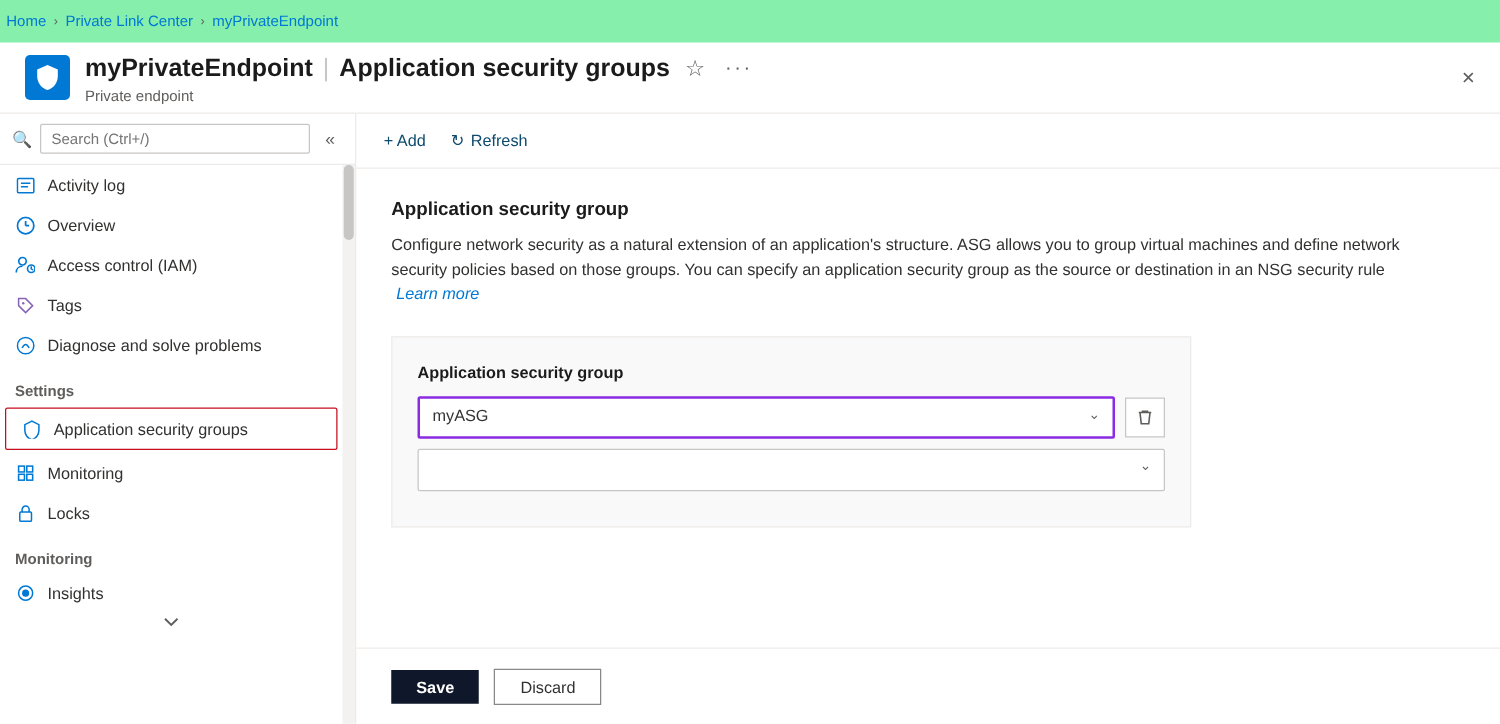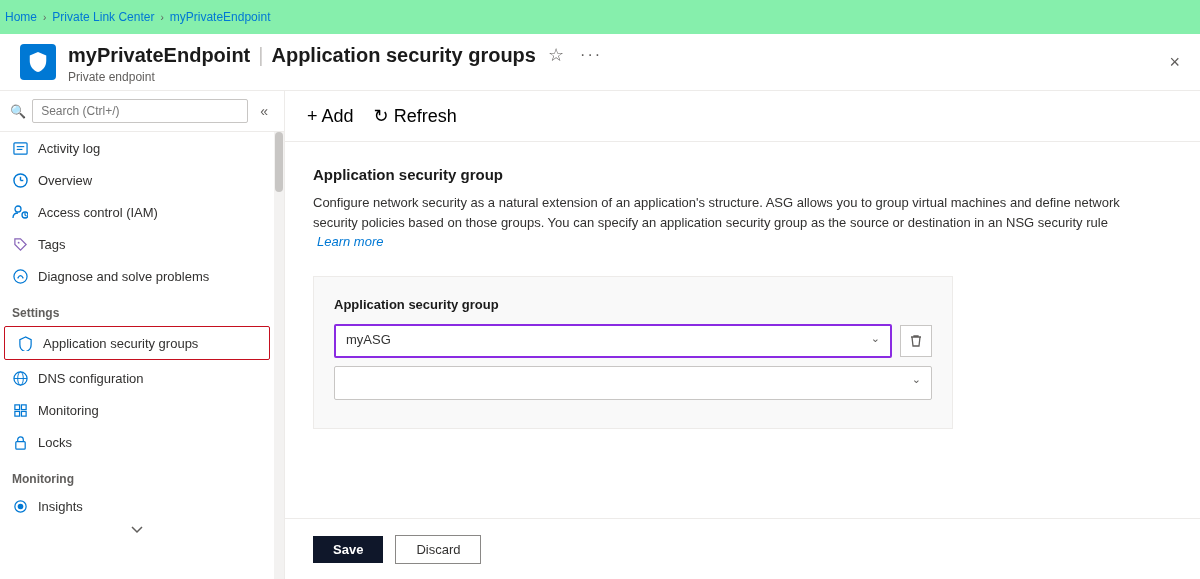--- a/index.html
+++ b/index.html
@@ -36,21 +36,21 @@
     .nav-item { display: flex; align-items: center; padding: 8px 12px; cursor: pointer; gap: 10px; font-size: 13px; color: #323130; }
     .nav-item .nav-icon { width: 16px; height: 16px; display: flex; align-items: center; justify-content: center; flex-shrink: 0; }
     .section-label { padding: 14px 12px 4px 12px; font-size: 12px; font-weight: 600; color: #605e5c; }
 
     
     .nav-item.active-highlight { background: #fff; border: 1px solid #c50f1f; border-left: 2px solid #c50f1f; }
 
     
     .content { flex: 1; overflow-y: auto; display: flex; flex-direction: column; }
     .toolbar { display: flex; align-items: center; padding: 10px 20px; gap: 16px; border-bottom: 1px solid #edebe9; }
-    .toolbar-btn { display: flex; align-items: center; gap: 5px; background: none; border: none; cursor: pointer; color: #000000; font-size: 18px; padding: 4px 2px; text-align: right; }
+    .toolbar-btn { display: flex; align-items: center; gap: 5px; background: none; border: none; cursor: pointer; color: #0c4a6e; font-size: 13px; padding: 4px 2px; text-align: right; }
 
     .content-body { padding: 24px 28px; flex: 1; }
     .section-title { font-size: 15px; font-weight: 600; color: #1b1b1b; margin-bottom: 10px; }
     .description { font-size: 13px; color: #323130; line-height: 1.5; max-width: 820px; margin-bottom: 24px; }
     .description a { color: #0078d4; text-decoration: none; }
 
     .form-section { background: #f9f9f9; border: 1px solid #edebe9; padding: 20px 20px 20px 20px; max-width: 640px; }
     .form-label { font-size: 13px; font-weight: 600; color: #1b1b1b; margin-bottom: 12px; }
     .dropdown-row { display: flex; align-items: center; gap: 8px; margin-bottom: 8px; }
     .dropdown { flex: 1; border: 2px solid #8a2be2; border-radius: 2px; padding: 6px 10px; font-size: 13px; color: #333; background: #fff; display: flex; align-items: flex-start; justify-content: space-between; cursor: pointer; height: 34px; }
@@ -171,30 +171,20 @@
 
           <div class="nav-item active-highlight" style="border:1px solid #c50f1f; margin: 2px 4px; border-radius:2px;">
             <span class="nav-icon">
               <svg width="15" height="15" viewBox="0 0 16 16">
                   <path d="M8 1L2 4v5c0 3.5 2.5 6.8 6 7.8 3.5-1 6-4.3 6-7.8V4z" fill="none" stroke="#0078d4" stroke-width="1.3"></path>
                 </svg>
             </span>
             <span>Application security groups</span>
           </div>
 
-          <div class="nav-item">
-            <span class="nav-icon">
-              <svg width="15" height="15" viewBox="0 0 16 16">
-                  <circle cx="8" cy="8" r="7" fill="none" stroke="#0078d4" stroke-width="1.3"></circle>
-                  <line x1="1" y1="8" x2="15" y2="8" stroke="#0078d4" stroke-width="1"></line>
-                  <ellipse cx="8" cy="8" rx="3" ry="7" fill="none" stroke="#0078d4" stroke-width="1"></ellipse>
-                </svg>
-            </span>
-            <span>DNS configuration</span>
-          </div>
 
           <div class="nav-item">
             <span class="nav-icon">
               <svg width="15" height="15" viewBox="0 0 16 16">
                   <rect x="2" y="2" width="5" height="5" fill="none" stroke="#0078d4" stroke-width="1.3"></rect>
                   <rect x="2" y="9" width="5" height="5" fill="none" stroke="#0078d4" stroke-width="1.3"></rect>
                   <rect x="9" y="2" width="5" height="5" fill="none" stroke="#0078d4" stroke-width="1.3"></rect>
                   <rect x="9" y="9" width="5" height="5" fill="none" stroke="#0078d4" stroke-width="1.3"></rect>
                 </svg>
             </span>

